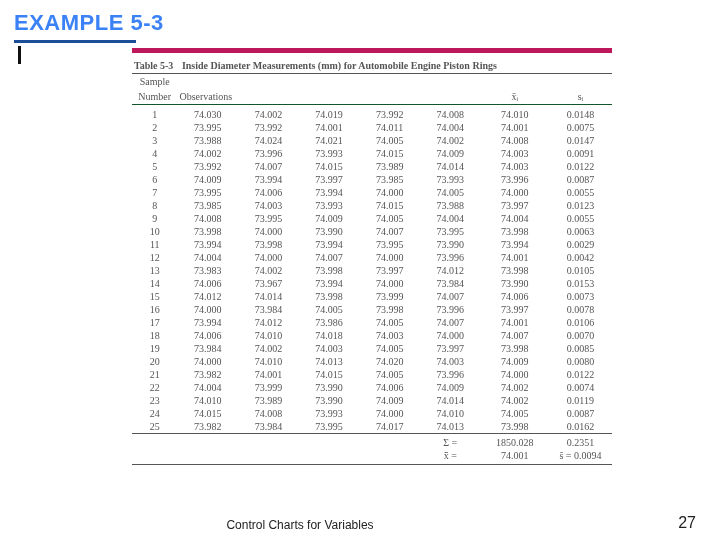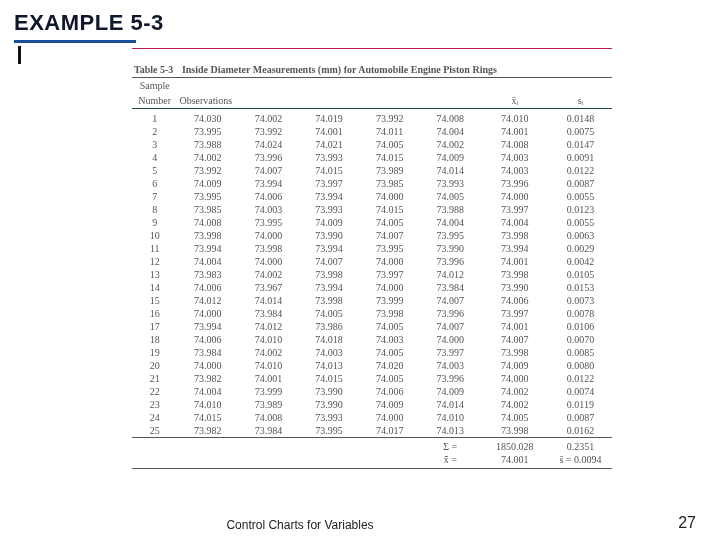--- a/index.html
+++ b/index.html
@@ -1,21 +1,21 @@
 <!DOCTYPE html>
 <html><head>
 <meta charset="utf-8">
 <style>
   html,body{margin:0;padding:0;width:720px;height:540px;background:#fff;font-family:"Times New Roman",serif;color:#333}
   .page{position:relative;width:720px;height:540px;box-sizing:border-box}
-  .title{position:absolute;left:14px;top:10px;font-family:Arial,Helvetica,sans-serif;font-weight:800;font-size:22px;letter-spacing:.5px;color:#0f172a}
+  .title{position:absolute;left:14px;top:10px;font-family:Arial,Helvetica,sans-serif;font-weight:800;font-size:22px;letter-spacing:.5px;color:#3b82f6}
   .title-rule{position:absolute;left:14px;top:40px;width:122px;height:3px;background:#1a4e9b}
   .cursor{position:absolute;left:18px;top:46px;width:3px;height:18px;background:#111}
   .tbl-wrap{position:absolute;left:132px;top:48px;width:480px}
-  .caption{font-size:10px;color:#555;border-top:1px solid #be185d;border-bottom:1px solid #555;padding:15px 0 2px 2px;font-weight:700}
+  .caption{font-size:10px;color:#555;border-top:5px solid #be185d;border-bottom:1px solid #555;padding:7px 0 2px 2px;font-weight:700}
   .caption .tn{font-weight:800;margin-right:6px}
   table{border-collapse:collapse;width:100%;font-size:10px;color:#555;table-layout:fixed}
   th{font-weight:400;padding:2px 2px}
   td{padding:1px 2px;text-align:center}
   .hd-row1 th{border-bottom:none}
   .hd-row2 th{border-bottom:1px solid #14532d}
   .num{text-align:center;width:36px}
   .obs{width:48px}
   .xbar{width:54px}
   .si{width:50px}

